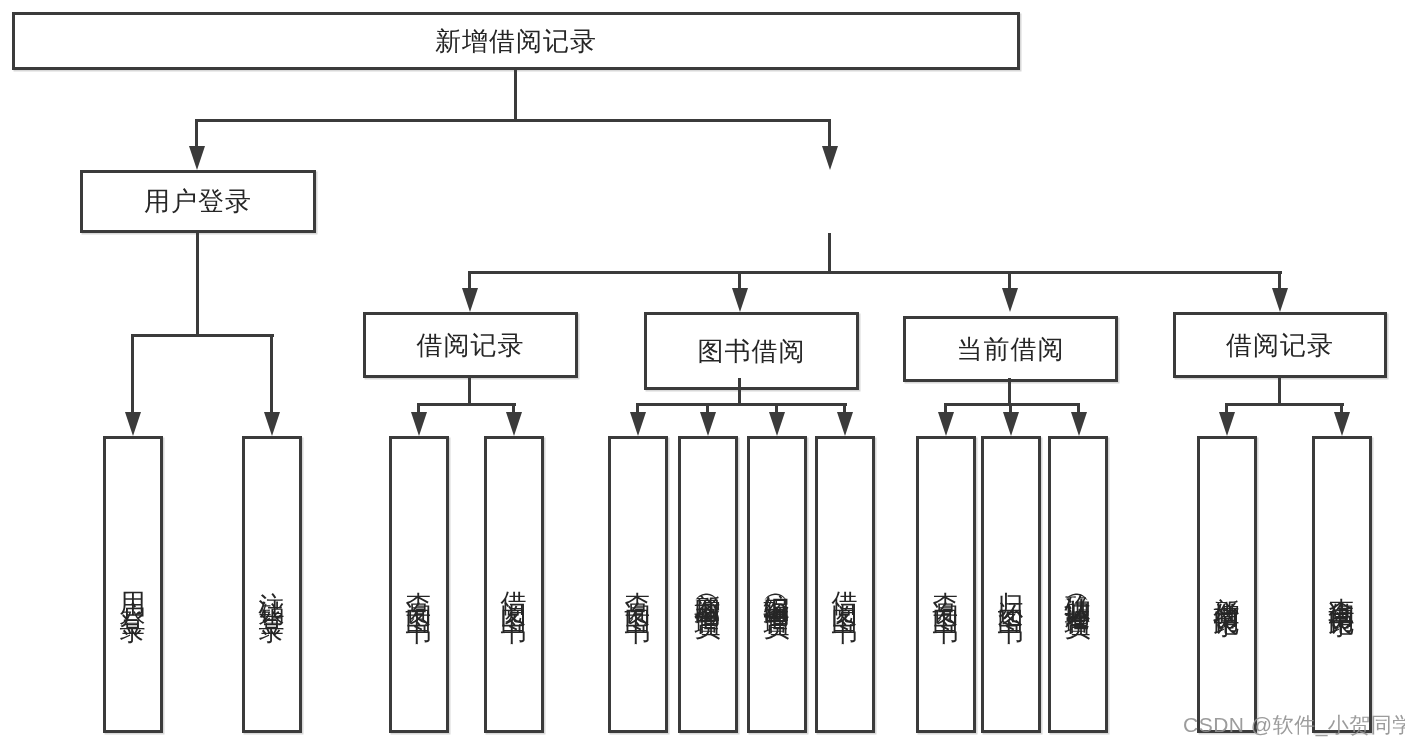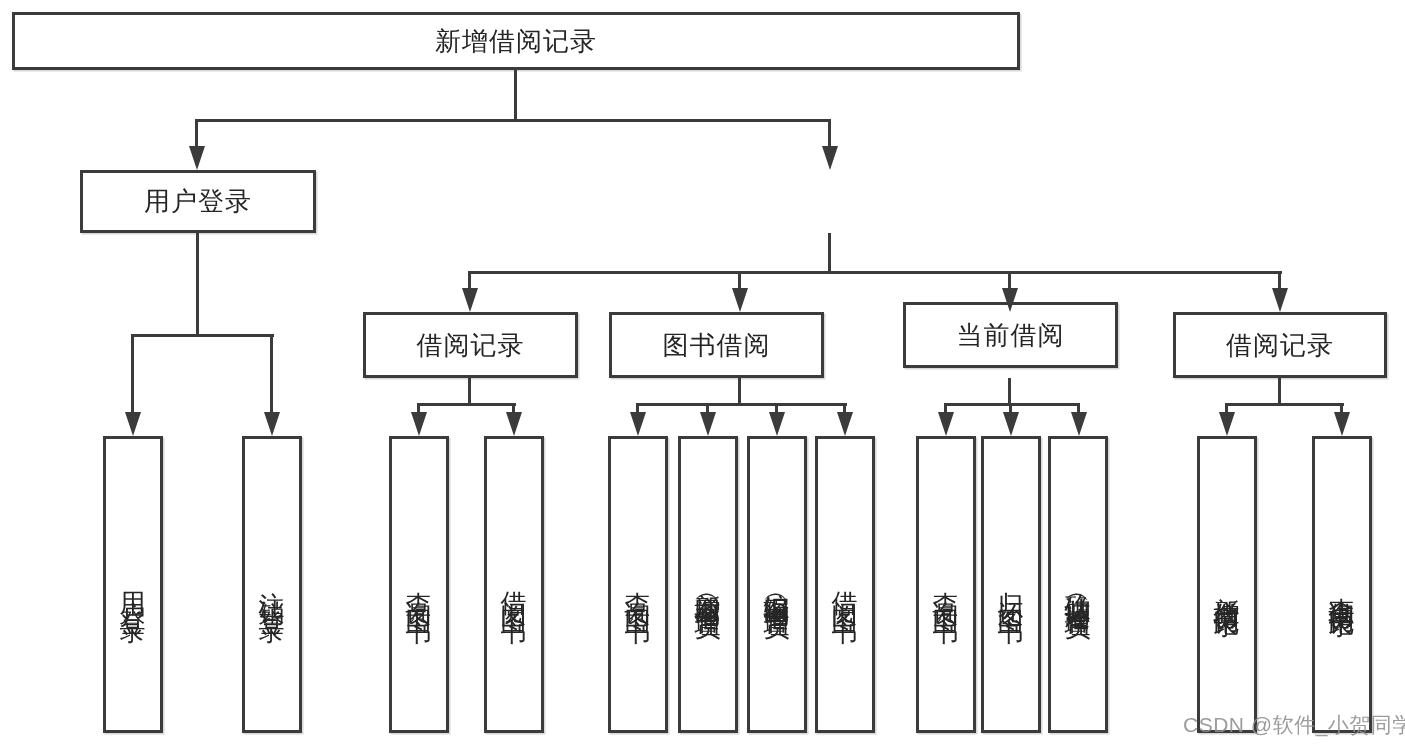--- a/index.html
+++ b/index.html
@@ -38,24 +38,24 @@
     <span class="h-label">新增借阅记录</span>
   </div>
 
   <div class="box" style="left:80px;top:170px;width:236px;height:63px">
     <span class="h-label">用户登录</span>
   </div>
 
   <div class="box" style="left:363px;top:312px;width:215px;height:66px">
     <span class="h-label">借阅记录</span>
   </div>
-  <div class="box" style="left:609px;top:312px;width:215px;height:66px">
+  <div class="box" style="left:644px;top:312px;width:215px;height:78px">
     <span class="h-label">图书借阅</span>
   </div>
-  <div class="box" style="left:903px;top:302px;width:215px;height:66px">
+  <div class="box" style="left:903px;top:316px;width:215px;height:66px">
     <span class="h-label">当前借阅</span>
   </div>
   <div class="box" style="left:1173px;top:312px;width:214px;height:66px">
     <span class="h-label">借阅记录</span>
   </div>
 
   <div class="box" style="left:103px;top:436px;width:60px;height:297px">
     <span class="vtext vshort">用户登录</span>
   </div>
   <div class="box" style="left:242px;top:436px;width:60px;height:297px">

